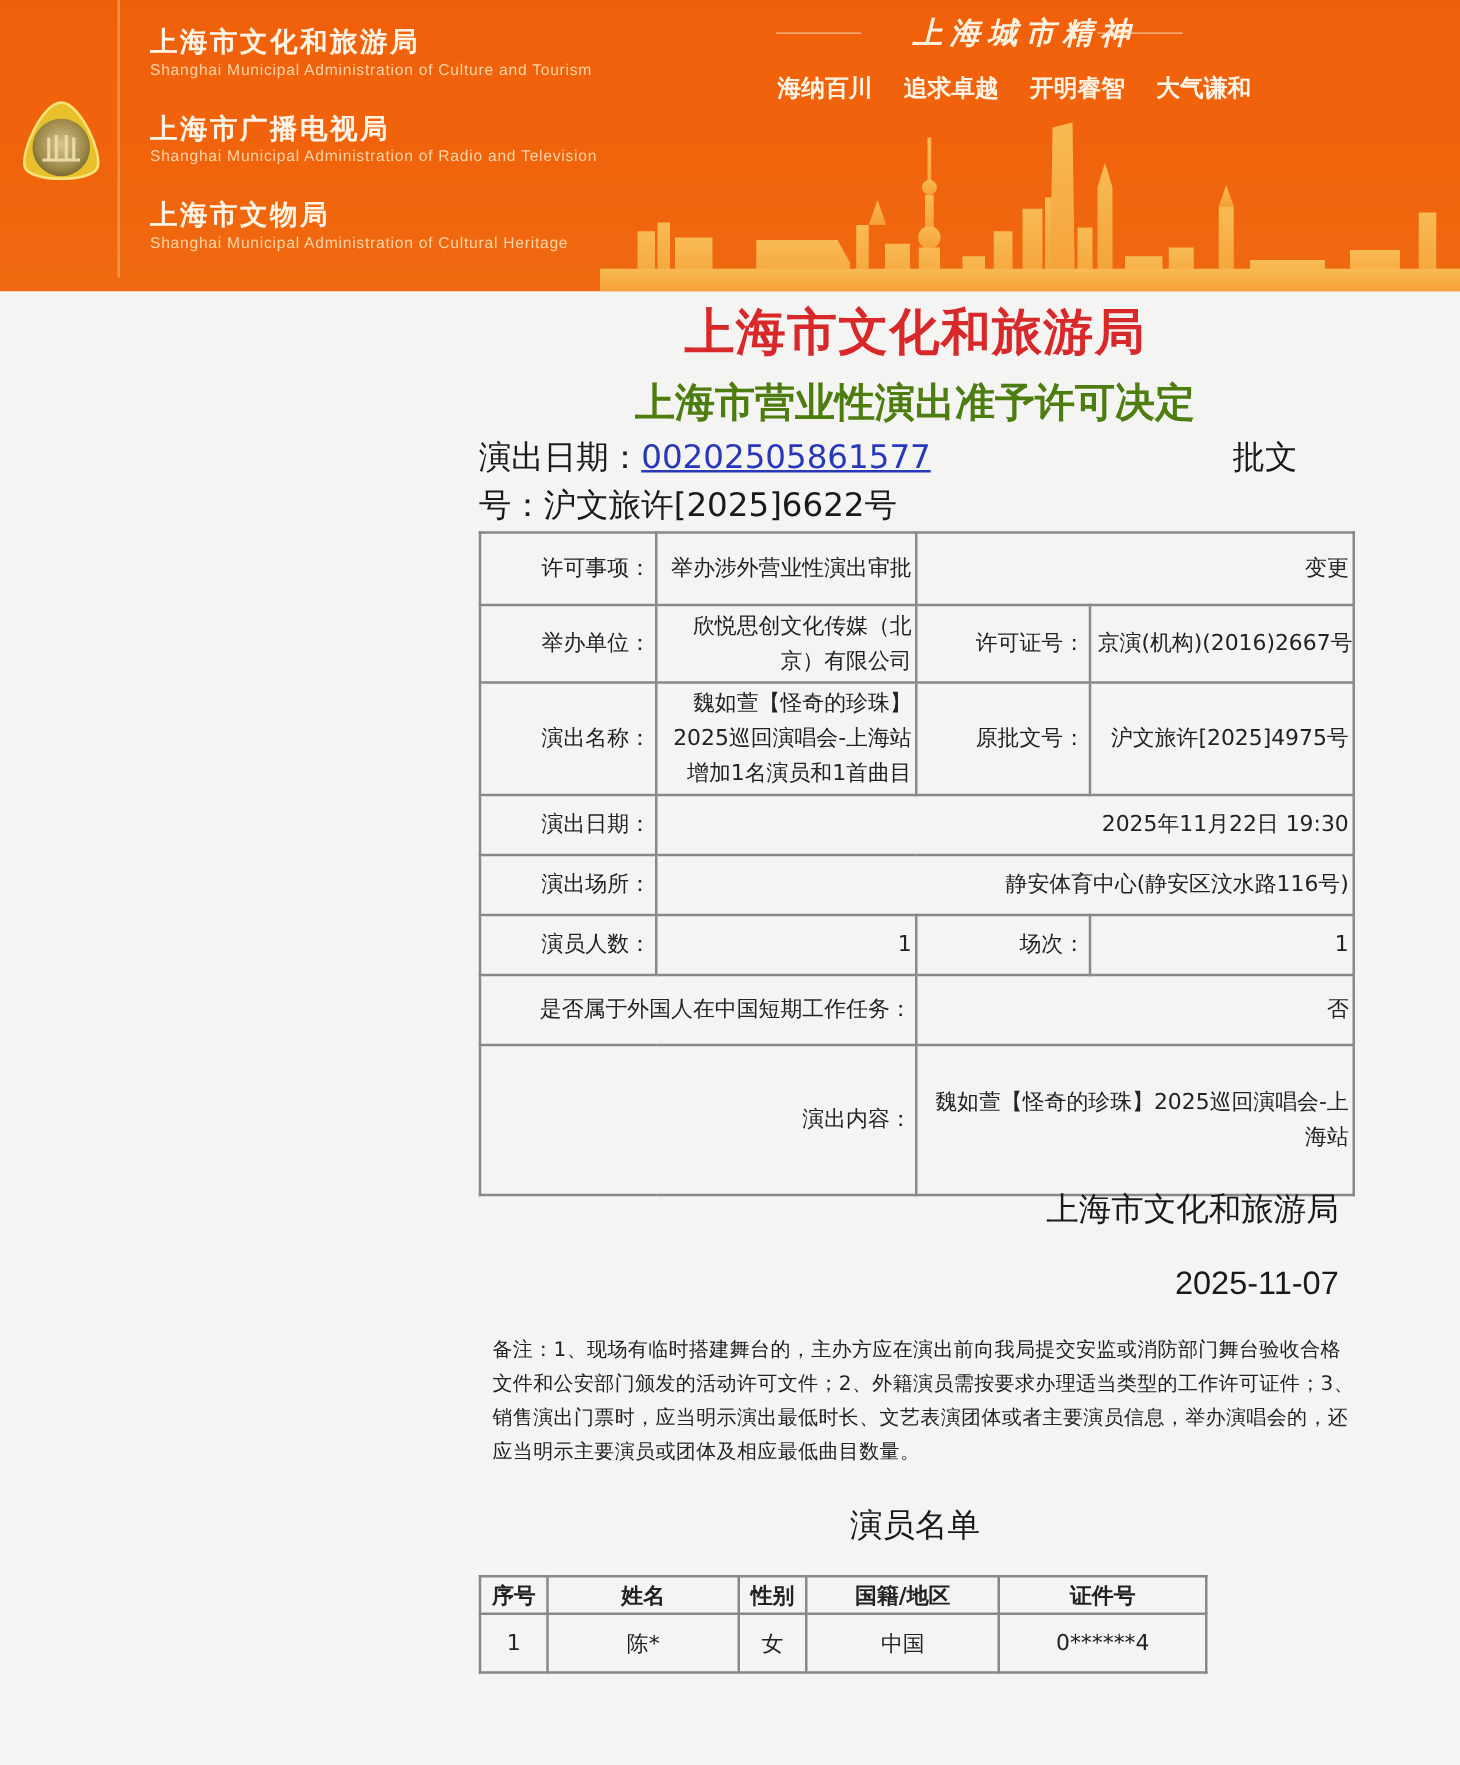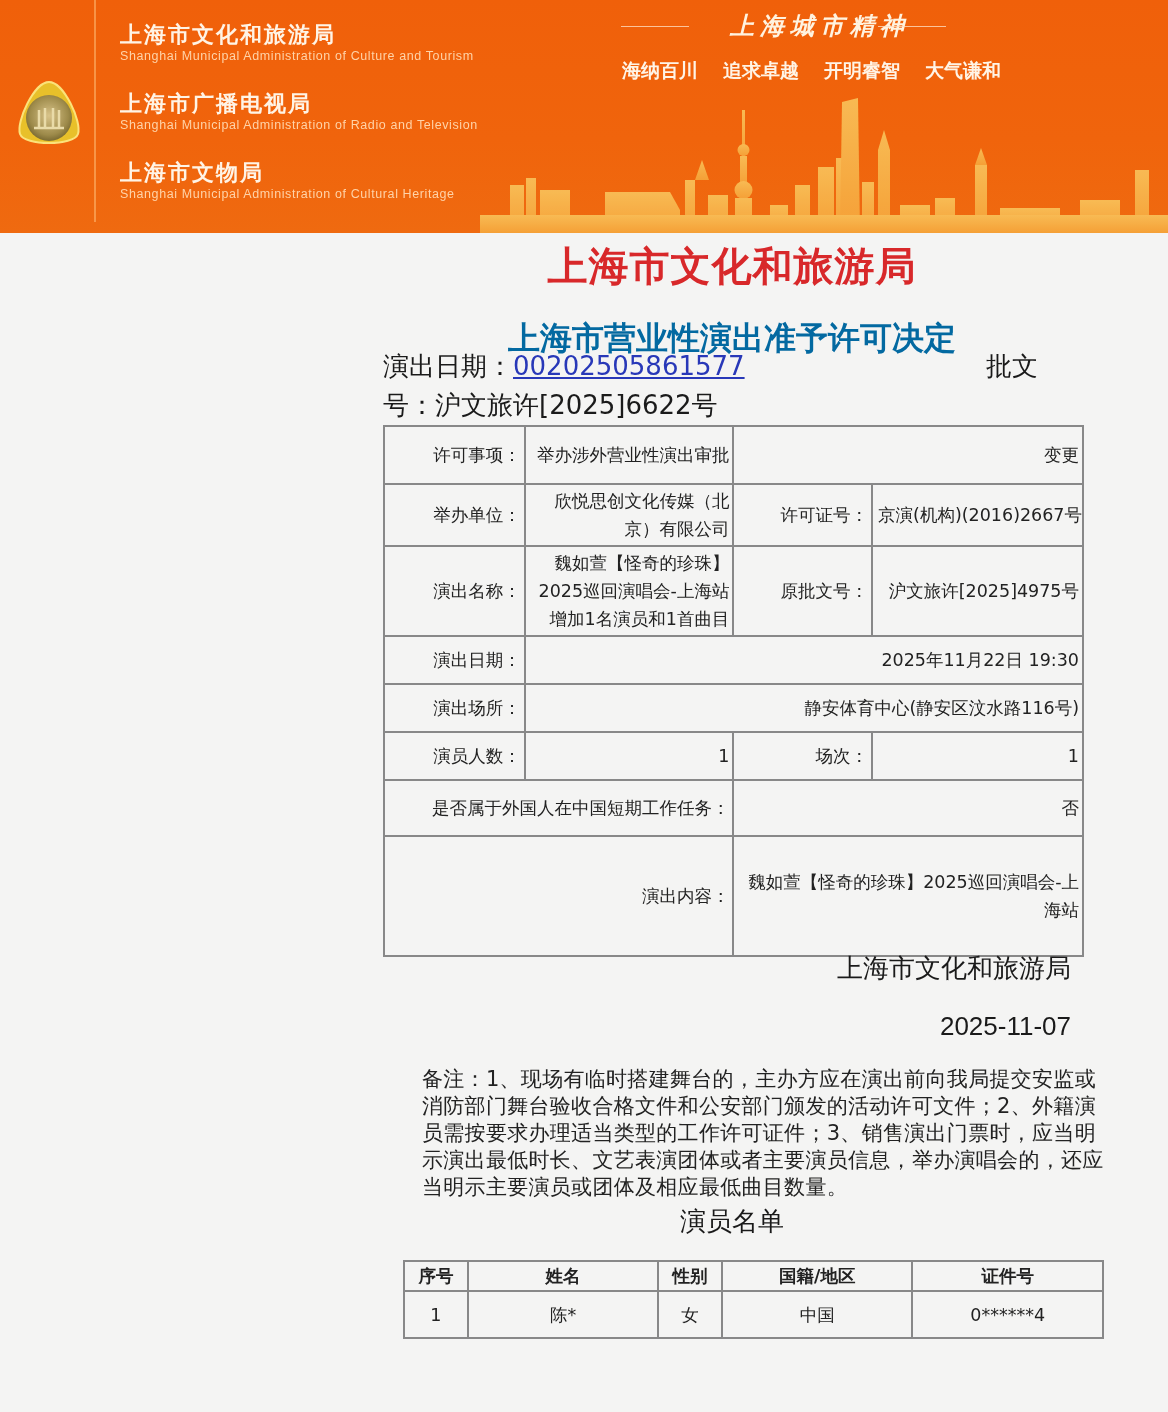--- a/index.html
+++ b/index.html
@@ -44,47 +44,47 @@
   .spirit-words span { font-size: 19px; font-weight: bold; color: #fff4e6; white-space: nowrap; }
   .skyline { position: absolute; left: 480px; top: 90px; width: 688px; height: 143px; }
 
   
   .doc-agency {
     position: absolute; left: 0; width: 1168px; top: 240px; text-align: center;
     padding-left: 296px; font-size: 40px; font-weight: bold; color: #d8282a;
     letter-spacing: 1px; line-height: 52px;
   }
   .doc-title {
-    position: absolute; left: 0; width: 1168px; top: 316px; text-align: center;
-    padding-left: 296px; font-size: 32px; font-weight: bold; color: #0369a1; line-height: 44px;
+    position: absolute; left: 0; width: 1168px; top: 300px; text-align: center;
+    padding-left: 296px; font-size: 32px; font-weight: bold; color: #4d7c0f; line-height: 44px;
   }
   .line1 { position: absolute; left: 383px; top: 348px; font-size: 26px; line-height: 36px; white-space: nowrap; }
   .line1 .ref { color: #2838b8; text-decoration: underline; }
   .line1-right { position: absolute; left: 986px; top: 348px; font-size: 26px; line-height: 36px; }
   .line2 { position: absolute; left: 383px; top: 387px; font-size: 26px; line-height: 36px; white-space: nowrap; }
 
   table.permit {
     position: absolute; left: 383px; top: 425px; width: 701px;
     border-collapse: collapse; font-size: 17.5px; color: #222;
   }
   table.permit td {
     border: 2px solid #888; text-align: right; vertical-align: middle;
     padding: 2px 3px; line-height: 28px;
   }
 
   .sign-agency { position: absolute; right: 97px; top: 950px; font-size: 26px; line-height: 36px; white-space: nowrap; }
   .sign-date { position: absolute; right: 97px; top: 1008px; font-size: 26px; line-height: 36px; font-family: "Liberation Sans", sans-serif; }
   .remark {
     position: absolute; left: 394px; top: 1066px; width: 690px;
-    font-size: 21px; line-height: 27px; color: #222; letter-spacing: 0.3px; margin-left: 28px;
+    font-size: 16px; line-height: 27px; color: #222; letter-spacing: 0.3px;
   }
   .roster-title { position: absolute; left: 0; width: 1168px; top: 1203px; text-align: center; padding-left: 296px; font-size: 26px; line-height: 36px; }
   table.roster {
-    position: absolute; left: 383px; top: 1260px; width: 701px;
-    border-collapse: collapse; font-size: 17.5px; color: #222; margin-left: 20px;
+    position: absolute; left: 383px; top: 1260px; width: 583px;
+    border-collapse: collapse; font-size: 17.5px; color: #222;
   }
   table.roster td, table.roster th { border: 2px solid #888; text-align: center; }
   table.roster th { height: 30px; font-weight: bold; }
   table.roster td { height: 47px; }
 </style>
 </head>
 <body>
 
 <div class="banner">
   <svg class="emblem" viewBox="0 0 74 70">

